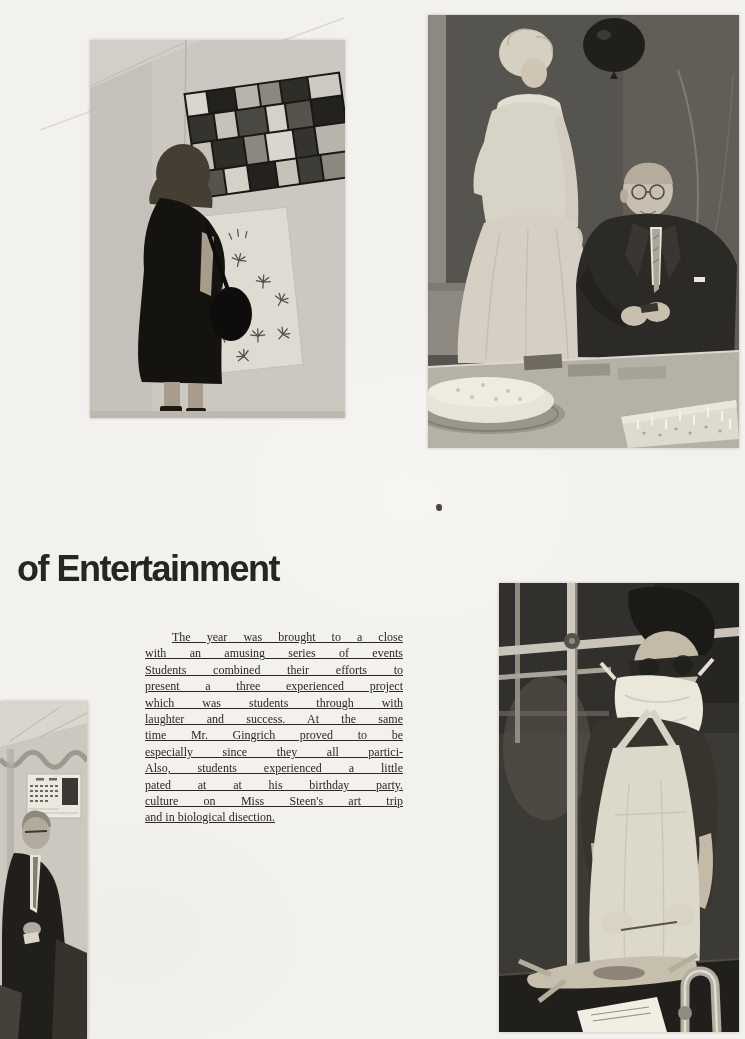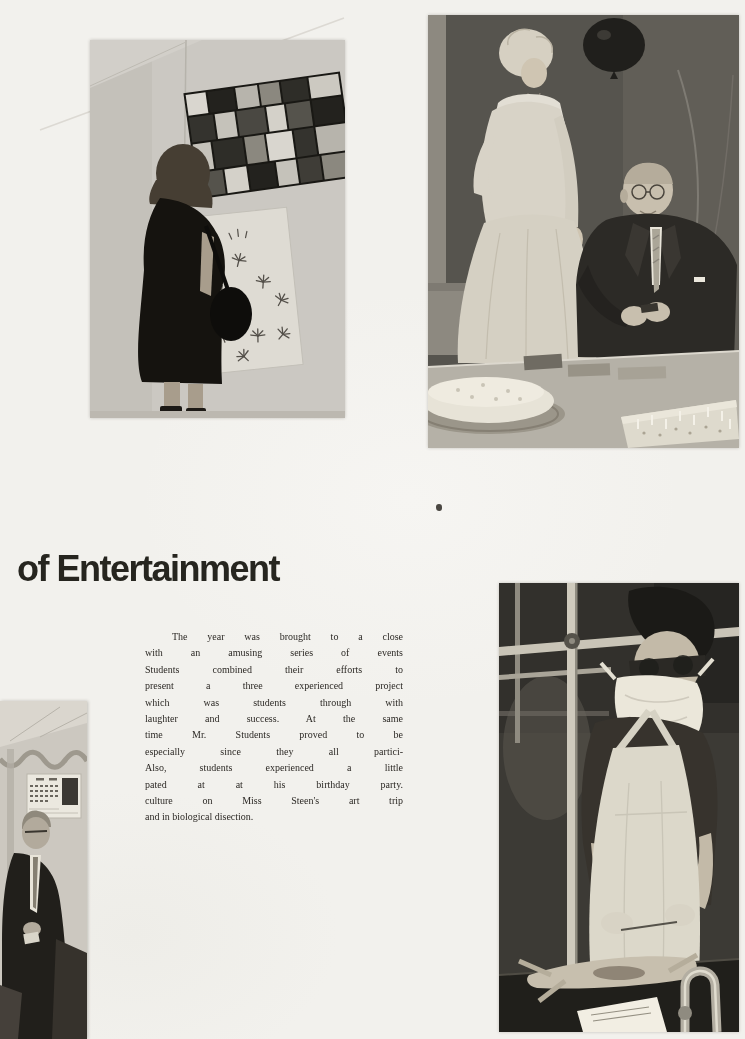--- a/index.html
+++ b/index.html
@@ -34,23 +34,24 @@
     letter-spacing: -1.5px;
     color: #26251f;
     white-space: nowrap;
     margin-left: 12px;
   }
   .body-text {
     position: absolute;
     left: 145px;
     top: 629px;
     width: 258px;
-    font-size: 10px;
+    font-size: 12px;
     line-height: 16.4px;
     color: #2c2925;
+    text-decoration: underline;
   }
   .body-line { text-align: justify; text-align-last: justify; }
   .body-line:first-child { text-indent: 27px; }
   .body-line:last-child  { text-align-last: left; }
   .ink-dot {
     position: absolute;
     left: 436px;
     top: 504px;
     width: 6px;
     height: 7px;
@@ -259,21 +260,21 @@
 
   <div class="heading">of Entertainment</div>
 
   <div class="body-text">
       <div class="body-line">The year was brought to a close</div>
       <div class="body-line">with an amusing series of events</div>
       <div class="body-line">Students combined their efforts to</div>
       <div class="body-line">present a three experienced project</div>
       <div class="body-line">which was students through with</div>
       <div class="body-line">laughter and success. At the same</div>
-      <div class="body-line">time Mr. Students proved to be</div>
+      <div class="body-line">time Mr. Gingrich proved to be</div>
       <div class="body-line">especially since they all partici-</div>
       <div class="body-line">Also, students experienced a little</div>
       <div class="body-line">pated at at his birthday party.</div>
       <div class="body-line">culture on Miss Steen's art trip</div>
       <div class="body-line">and in biological disection.</div>
     </div>
 
   <div class="photo" id="photo-party-guest" title="Man in a dark suit and glasses beneath a wall calendar and party streamer, cropped at the page edge">
     <svg viewBox="0 0 87 338" width="87" height="338">
       <rect width="87" height="338" fill="#ccc8c0"></rect>

